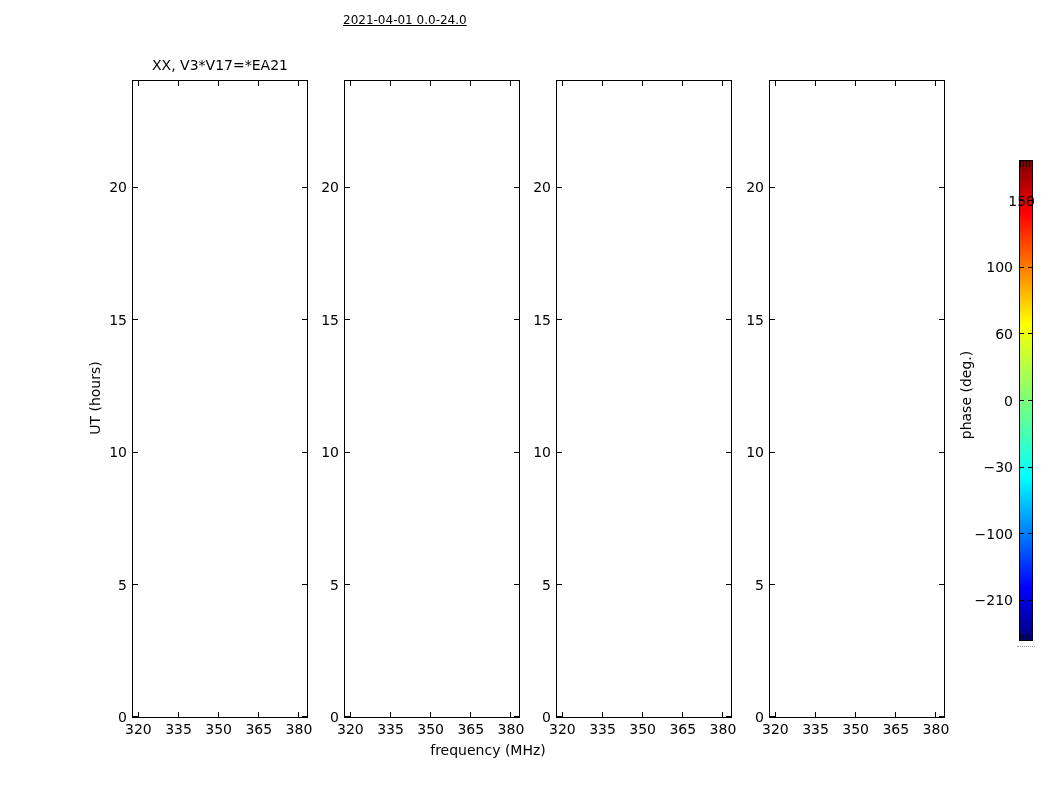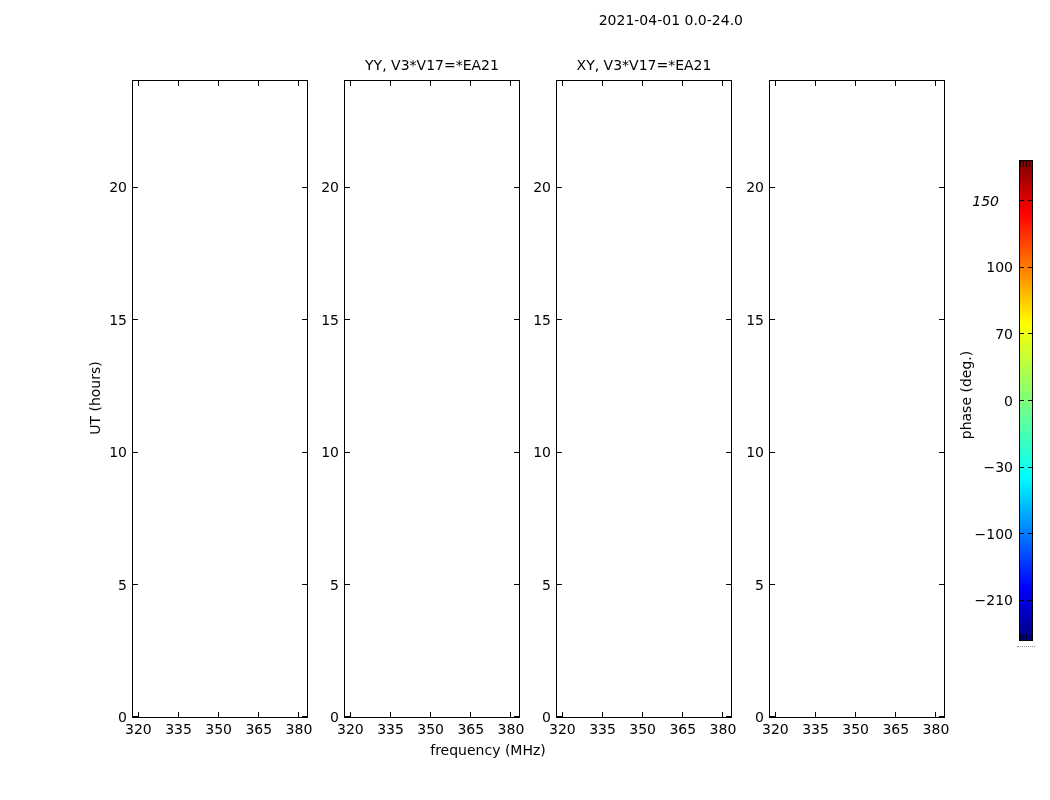--- a/index.html
+++ b/index.html
@@ -21,23 +21,24 @@
   .panel-title {
     position: absolute;
     top: -24px;
     font-size: 14px;
     line-height: 17px;
     text-align: center;
     white-space: nowrap;
   }
   .suptitle {
     position: absolute;
-    font-size: 14px;
+    font-size: 12px;
     line-height: 17px;
-    text-align: right;
+    text-align: left;
+    text-decoration: underline;
   }
   .tick { position: absolute; background: #000000; }
   .ticklabel {
     position: absolute;
     font-size: 14px;
     line-height: 16px;
     white-space: nowrap;
   }
   .xticklab { text-align: center; }
   .yticklab { text-align: right; }
@@ -69,20 +70,21 @@
   }
 </style>
 </head>
 <body>
 
 <div id="fig">
 
   <div class="suptitle" id="suptitle" style="left:343px; top:12px; width:400px;">2021-04-01 0.0-24.0</div>
 
   <div class="axes axes-panel" style="left: 132px; top: 80px; width: 176px; height: 638px;">
+    <div class="panel-title" style="left: -31px; width: 236px;">XX, V3*V17=*EA21</div>
   <div class="tick" style="left: 4.85385px; top: 0px; width: 1px; height: 5px;"></div>
       <div class="tick" style="left: 4.85385px; top: 631px; width: 1px; height: 5px;"></div>
       <div class="ticklabel xticklab" style="left: -14.6462px; top: 640px; width: 40px;">320</div>
       <div class="tick" style="left: 45.0077px; top: 0px; width: 1px; height: 5px;"></div>
       <div class="tick" style="left: 45.0077px; top: 631px; width: 1px; height: 5px;"></div>
       <div class="ticklabel xticklab" style="left: 25.5077px; top: 640px; width: 40px;">335</div>
       <div class="tick" style="left: 85.1615px; top: 0px; width: 1px; height: 5px;"></div>
       <div class="tick" style="left: 85.1615px; top: 631px; width: 1px; height: 5px;"></div>
       <div class="ticklabel xticklab" style="left: 65.6615px; top: 640px; width: 40px;">350</div>
       <div class="tick" style="left: 125.315px; top: 0px; width: 1px; height: 5px;"></div>
@@ -102,21 +104,20 @@
       <div class="ticklabel yticklab" style="left: -46px; top: 363px; width: 40px;">10</div>
       <div class="tick" style="left: 0px; top: 238px; width: 5px; height: 1px;"></div>
       <div class="tick" style="left: 169px; top: 238px; width: 5px; height: 1px;"></div>
       <div class="ticklabel yticklab" style="left: -46px; top: 230.5px; width: 40px;">15</div>
       <div class="tick" style="left: 0px; top: 105.5px; width: 5px; height: 1px;"></div>
       <div class="tick" style="left: 169px; top: 105.5px; width: 5px; height: 1px;"></div>
       <div class="ticklabel yticklab" style="left: -46px; top: 98px; width: 40px;">20</div>
     </div>
 
   <div class="axes axes-panel" style="left: 344px; top: 80px; width: 176px; height: 638px;">
-    <div class="panel-title" style="left: -31px; width: 236px;">YY, V3*V17=*EA21</div>
   <div class="tick" style="left: 4.85385px; top: 0px; width: 1px; height: 5px;"></div>
       <div class="tick" style="left: 4.85385px; top: 631px; width: 1px; height: 5px;"></div>
       <div class="ticklabel xticklab" style="left: -14.6462px; top: 640px; width: 40px;">320</div>
       <div class="tick" style="left: 45.0077px; top: 0px; width: 1px; height: 5px;"></div>
       <div class="tick" style="left: 45.0077px; top: 631px; width: 1px; height: 5px;"></div>
       <div class="ticklabel xticklab" style="left: 25.5077px; top: 640px; width: 40px;">335</div>
       <div class="tick" style="left: 85.1615px; top: 0px; width: 1px; height: 5px;"></div>
       <div class="tick" style="left: 85.1615px; top: 631px; width: 1px; height: 5px;"></div>
       <div class="ticklabel xticklab" style="left: 65.6615px; top: 640px; width: 40px;">350</div>
       <div class="tick" style="left: 125.315px; top: 0px; width: 1px; height: 5px;"></div>
@@ -136,21 +137,20 @@
       <div class="ticklabel yticklab" style="left: -46px; top: 363px; width: 40px;">10</div>
       <div class="tick" style="left: 0px; top: 238px; width: 5px; height: 1px;"></div>
       <div class="tick" style="left: 169px; top: 238px; width: 5px; height: 1px;"></div>
       <div class="ticklabel yticklab" style="left: -46px; top: 230.5px; width: 40px;">15</div>
       <div class="tick" style="left: 0px; top: 105.5px; width: 5px; height: 1px;"></div>
       <div class="tick" style="left: 169px; top: 105.5px; width: 5px; height: 1px;"></div>
       <div class="ticklabel yticklab" style="left: -46px; top: 98px; width: 40px;">20</div>
     </div>
 
   <div class="axes axes-panel" style="left: 556px; top: 80px; width: 176px; height: 638px;">
-    <div class="panel-title" style="left: -31px; width: 236px;">XY, V3*V17=*EA21</div>
   <div class="tick" style="left: 4.85385px; top: 0px; width: 1px; height: 5px;"></div>
       <div class="tick" style="left: 4.85385px; top: 631px; width: 1px; height: 5px;"></div>
       <div class="ticklabel xticklab" style="left: -14.6462px; top: 640px; width: 40px;">320</div>
       <div class="tick" style="left: 45.0077px; top: 0px; width: 1px; height: 5px;"></div>
       <div class="tick" style="left: 45.0077px; top: 631px; width: 1px; height: 5px;"></div>
       <div class="ticklabel xticklab" style="left: 25.5077px; top: 640px; width: 40px;">335</div>
       <div class="tick" style="left: 85.1615px; top: 0px; width: 1px; height: 5px;"></div>
       <div class="tick" style="left: 85.1615px; top: 631px; width: 1px; height: 5px;"></div>
       <div class="ticklabel xticklab" style="left: 65.6615px; top: 640px; width: 40px;">350</div>
       <div class="tick" style="left: 125.315px; top: 0px; width: 1px; height: 5px;"></div>
@@ -231,20 +231,20 @@
         <div class="tick" style="left: 8px; top: 372.056px; width: 4px; height: 1px;"></div>
         <div class="tick" style="left: 0px; top: 438.583px; width: 4px; height: 1px;"></div>
         <div class="tick" style="left: 8px; top: 438.583px; width: 4px; height: 1px;"></div>
       </div>
   </div>
 
   <div id="cb-dots" style="left: 1017px; top: 646px; width: 18px;"></div>
 
   <div class="axlabel rot90" id="cb-label" style="left:911px; top:387px; width:110px; height:16px;">phase (deg.)</div>
 
-<div class="ticklabel yticklab" style="left: 919px; top: 192.917px; width: 80px; font-style: italic;">150</div>
+<div class="ticklabel yticklab" style="left: 955px; top: 192.917px; width: 80px;">150</div>
     <div class="ticklabel yticklab" style="left: 933px; top: 259.444px; width: 80px;">100</div>
-    <div class="ticklabel yticklab" style="left: 933px; top: 325.972px; width: 80px;">70</div>
+    <div class="ticklabel yticklab" style="left: 933px; top: 325.972px; width: 80px;">60</div>
     <div class="ticklabel yticklab" style="left: 933px; top: 392.5px; width: 80px;">0</div>
     <div class="ticklabel yticklab" style="left: 933px; top: 459.028px; width: 80px;">−30</div>
     <div class="ticklabel yticklab" style="left: 933px; top: 525.556px; width: 80px;">−100</div>
     <div class="ticklabel yticklab" style="left: 933px; top: 592.083px; width: 80px;">−210</div>
   </div>
 
 </body></html>

